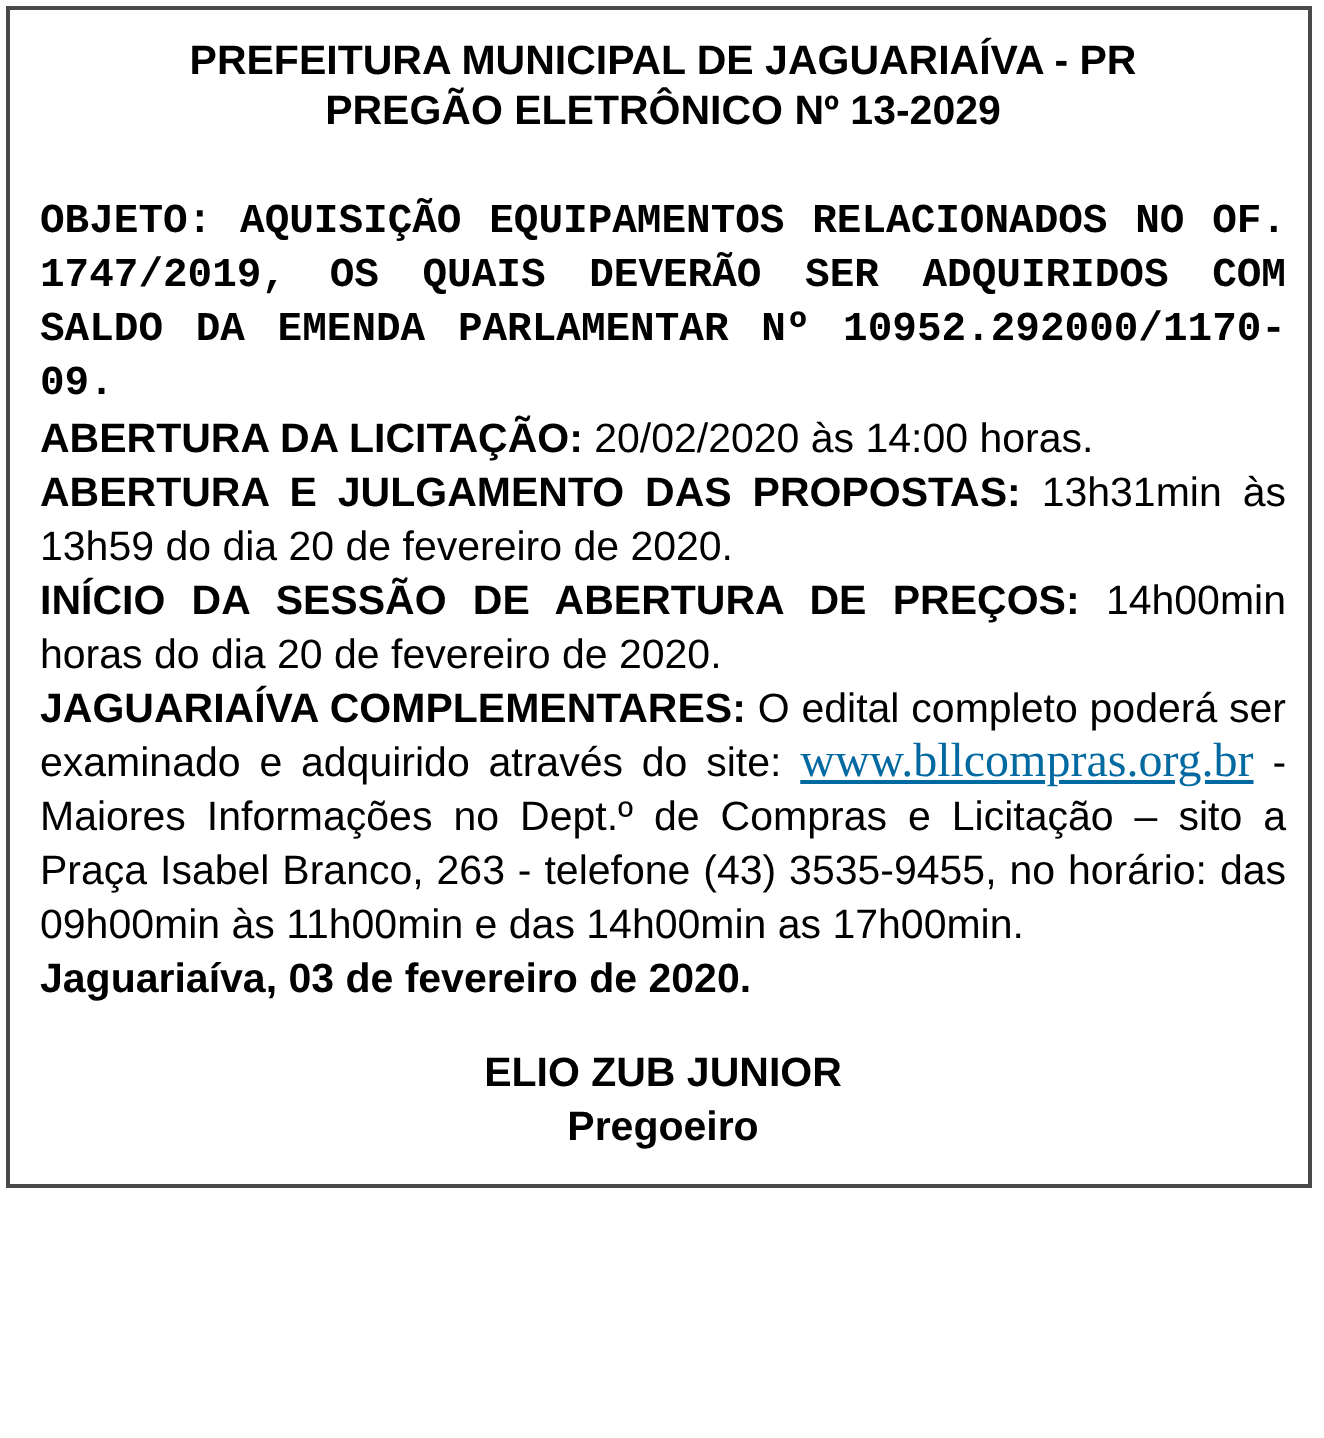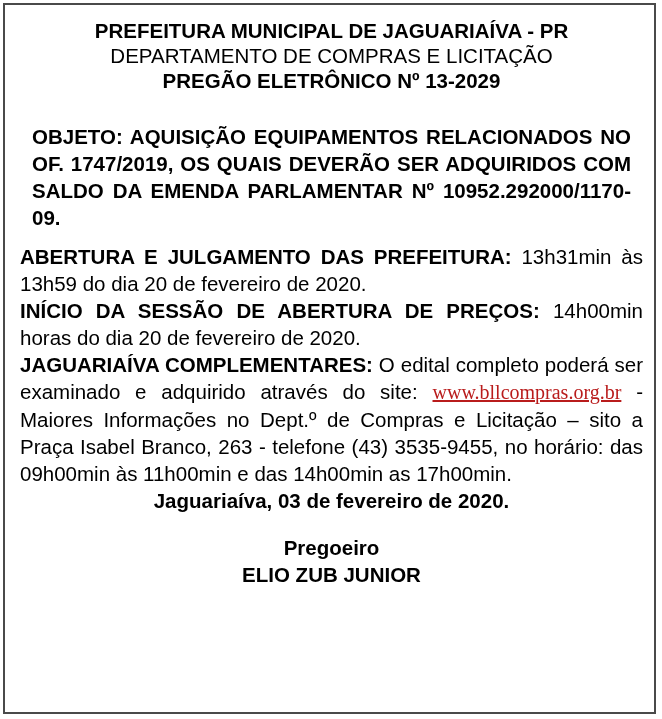--- a/index.html
+++ b/index.html
@@ -12,21 +12,21 @@
     width: 662px;
     height: 719px;
     background: #ffffff;
     overflow: hidden;
   }
   .doc {
     position: absolute;
     left: 3px;
     top: 3px;
     width: 653px;
-    height: 711px;
+    height: 591px;
     box-sizing: border-box;
     border: 2px solid #4a4a4a;
     padding: 13px 11px 0 15px;
     background: #ffffff;
     color: #000000;
     font-family: "Liberation Sans", "DejaVu Sans", sans-serif;
     font-size: 20.5px;
   }
   .hdr {
     text-align: center;
@@ -36,72 +36,72 @@
   .bold { font-weight: bold; }
   .content {
     margin-top: 30px;
     line-height: 27px;
   }
   p.para {
     margin: 0;
     text-align: justify;
   }
   p.para-bold {
-    margin: 12px;
+    margin: 0;
     text-align: justify;
     font-weight: bold;
+    font-family: Liberation Mono, monospace;
   }
   .label { font-weight: bold; }
   .dateline {
     margin: 0;
-    text-align: center;
     font-weight: bold;
   }
   .doclink {
     font-family: "Liberation Serif", "DejaVu Serif", serif;
-    font-size: 20px;
-    color: #b91c1c;
+    font-size: 24px;
+    color: #0369a1;
     text-decoration: underline;
     cursor: pointer;
   }
   .signature {
     margin-top: 20px;
     text-align: center;
     font-weight: bold;
     line-height: 27px;
   }
   .sig-line { margin: 0; }
 </style>
 </head>
 <body>
 
 <div class="stage">
   <div class="doc">
 
     <div class="hdr">
       <div class="hdr-line bold">PREFEITURA MUNICIPAL DE JAGUARIAÍVA - PR</div>
-      <div class="hdr-line">DEPARTAMENTO DE COMPRAS E LICITAÇÃO</div>
       <div class="hdr-line bold">PREGÃO ELETRÔNICO Nº 13-2029</div>
     </div>
 
     <div class="content">
 
       <p class="para para-bold"><span class="label">OBJETO:</span> <span>AQUISIÇÃO EQUIPAMENTOS RELACIONADOS NO OF. 1747/2019, OS QUAIS DEVERÃO SER ADQUIRIDOS COM SALDO DA EMENDA PARLAMENTAR Nº 10952.292000/1170-09.</span></p>
 
+      <p class="para"><span class="label">ABERTURA DA LICITAÇÃO:</span> <span>20/02/2020 às 14:00 horas.</span></p>
 
 
-      <p class="para"><span class="label">ABERTURA E JULGAMENTO DAS PREFEITURA:</span> <span>13h31min às 13h59 do dia 20 de fevereiro de 2020.</span></p>
+      <p class="para"><span class="label">ABERTURA E JULGAMENTO DAS PROPOSTAS:</span> <span>13h31min às 13h59 do dia 20 de fevereiro de 2020.</span></p>
 
       <p class="para"><span class="label">INÍCIO DA SESSÃO DE ABERTURA DE PREÇOS:</span> <span>14h00min horas do dia 20 de fevereiro de 2020.</span></p>
 
 
       <p class="para"><span class="label">JAGUARIAÍVA COMPLEMENTARES:</span> <span>O edital completo poderá ser examinado e adquirido através do site:</span> <a class="doclink">www.bllcompras.org.br</a> <span>- Maiores Informações no Dept.º de Compras e Licitação – sito a Praça Isabel Branco, 263 - telefone (43) 3535-9455, no horário: das 09h00min às 11h00min e das 14h00min as 17h00min.</span></p>
 
       <p class="dateline">Jaguariaíva, 03 de fevereiro de 2020.</p>
 
       <div class="signature">
+        <div class="sig-line">ELIO ZUB JUNIOR</div>
         <div class="sig-line">Pregoeiro</div>
-        <div class="sig-line">ELIO ZUB JUNIOR</div>
       </div>
 
     </div>
   </div>
 </div>
 
 </body></html>

